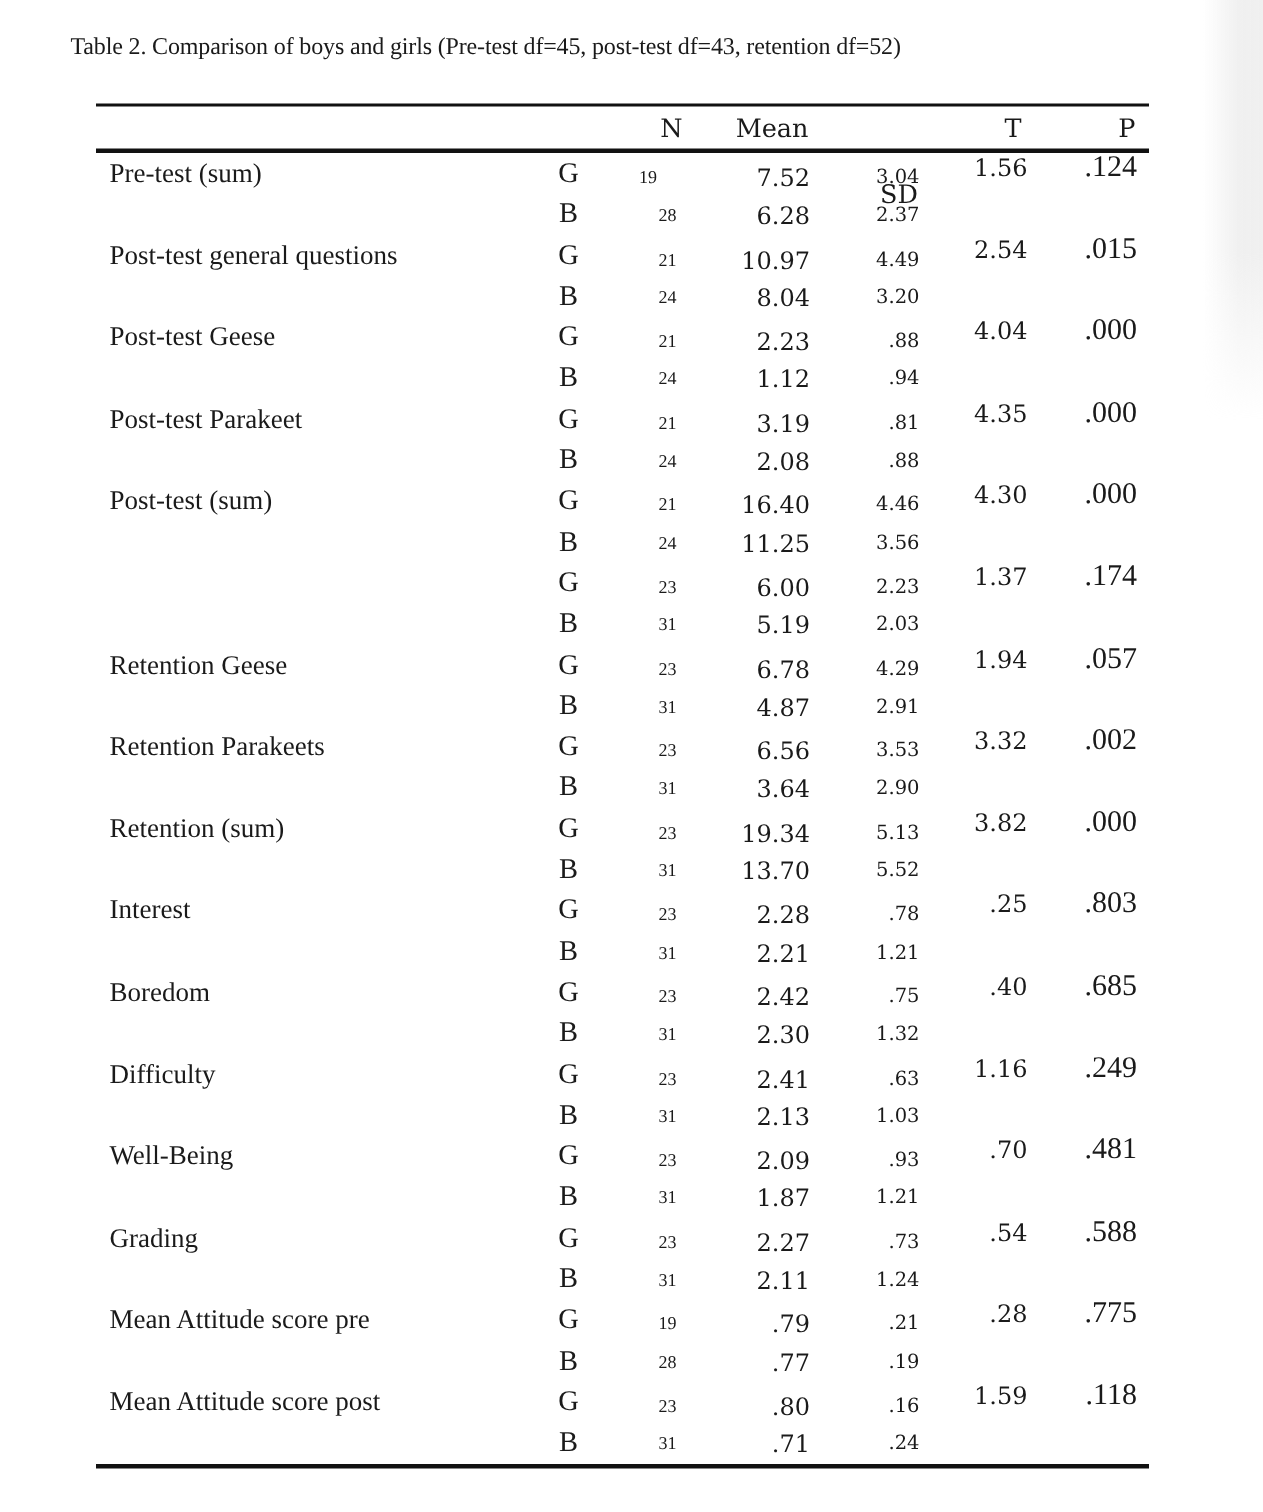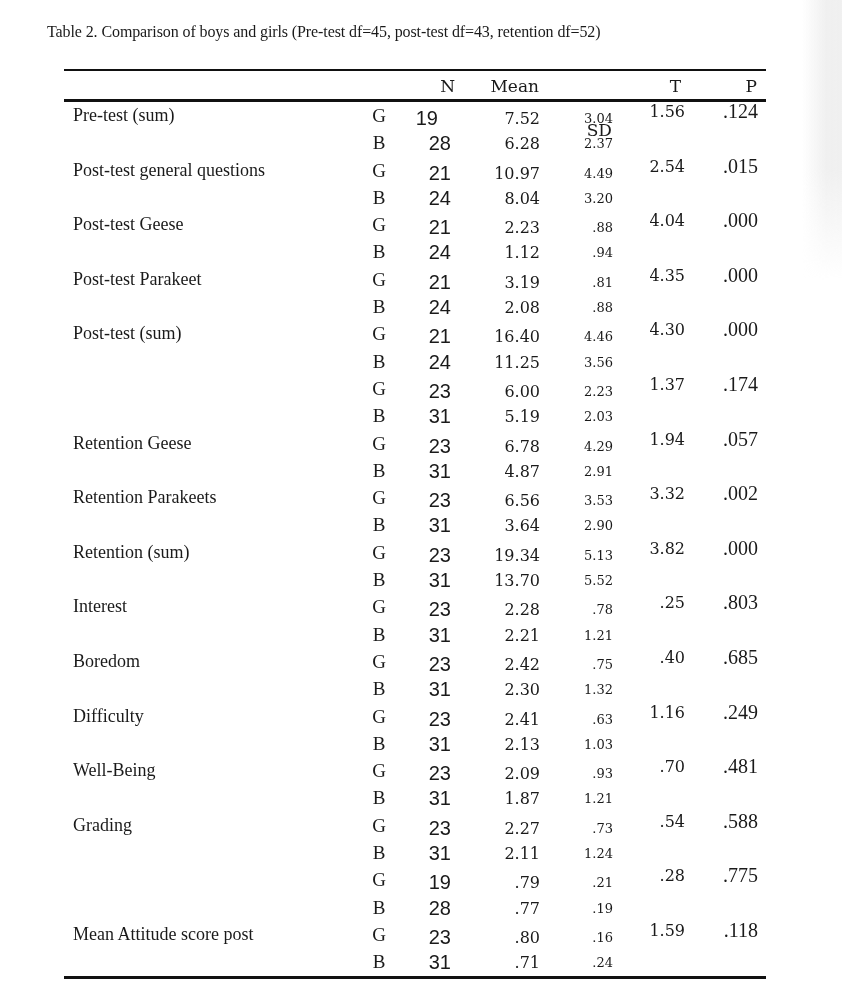--- a/index.html
+++ b/index.html
@@ -63,21 +63,21 @@
       height: 28px;
       line-height: 30px;
     }
     .cell {
       position: absolute;
       top: 0;
       white-space: nowrap;
     }
     .c-label { left: 9px; text-align: left; }
     .c-grp   { left: 300px; width: 30px; text-align: center; font-size: 19px; }
-    .c-n     { right: 315px; text-align: right; font-family: Liberation Sans, sans-serif; font-size: 20px; }
+    .c-n     { right: 315px; text-align: right; font-family: Liberation Serif, serif; font-size: 12px; }
     .c-n.first { right: 328px; }
     .c-mean  { right: 226px; font-family: "DejaVu Serif", serif; font-size: 16px; }
     .c-sd    { right: 153px; text-align: right; font-family: "DejaVu Serif", serif; font-size: 13px; }
     .c-t     { right: 81px;  text-align: right; font-family: "DejaVu Serif", serif; font-size: 16px; top: -4px; }
     .c-p     { right: 8px;   text-align: right; font-family: Liberation Serif, serif; font-size: 20px; top: -4px; }
     .head-row .cell { font-family: "DejaVu Serif", serif; font-size: 17px; top: 0; }
     .head-row .c-n    { right: 311px; }
     .head-row .c-mean { right: 227px; }
     .head-row .c-sd   { right: 154px; margin-top: 44px; }
     .head-row .c-t    { right: 85px; }
@@ -309,20 +309,21 @@
         <span class="cell c-t">.54</span>
         <span class="cell c-p">.588</span>
       </div>
       <div class="row b-row">
         <span class="cell c-grp">B</span>
         <span class="cell c-n">31</span>
         <span class="cell c-mean">2.11</span>
         <span class="cell c-sd">1.24</span>
       </div>
       <div class="row g-row">
+        <span class="cell c-label">Mean Attitude score pre</span>
         <span class="cell c-grp">G</span>
         <span class="cell c-n">19</span>
         <span class="cell c-mean">.79</span>
         <span class="cell c-sd">.21</span>
         <span class="cell c-t">.28</span>
         <span class="cell c-p">.775</span>
       </div>
       <div class="row b-row">
         <span class="cell c-grp">B</span>
         <span class="cell c-n">28</span>

